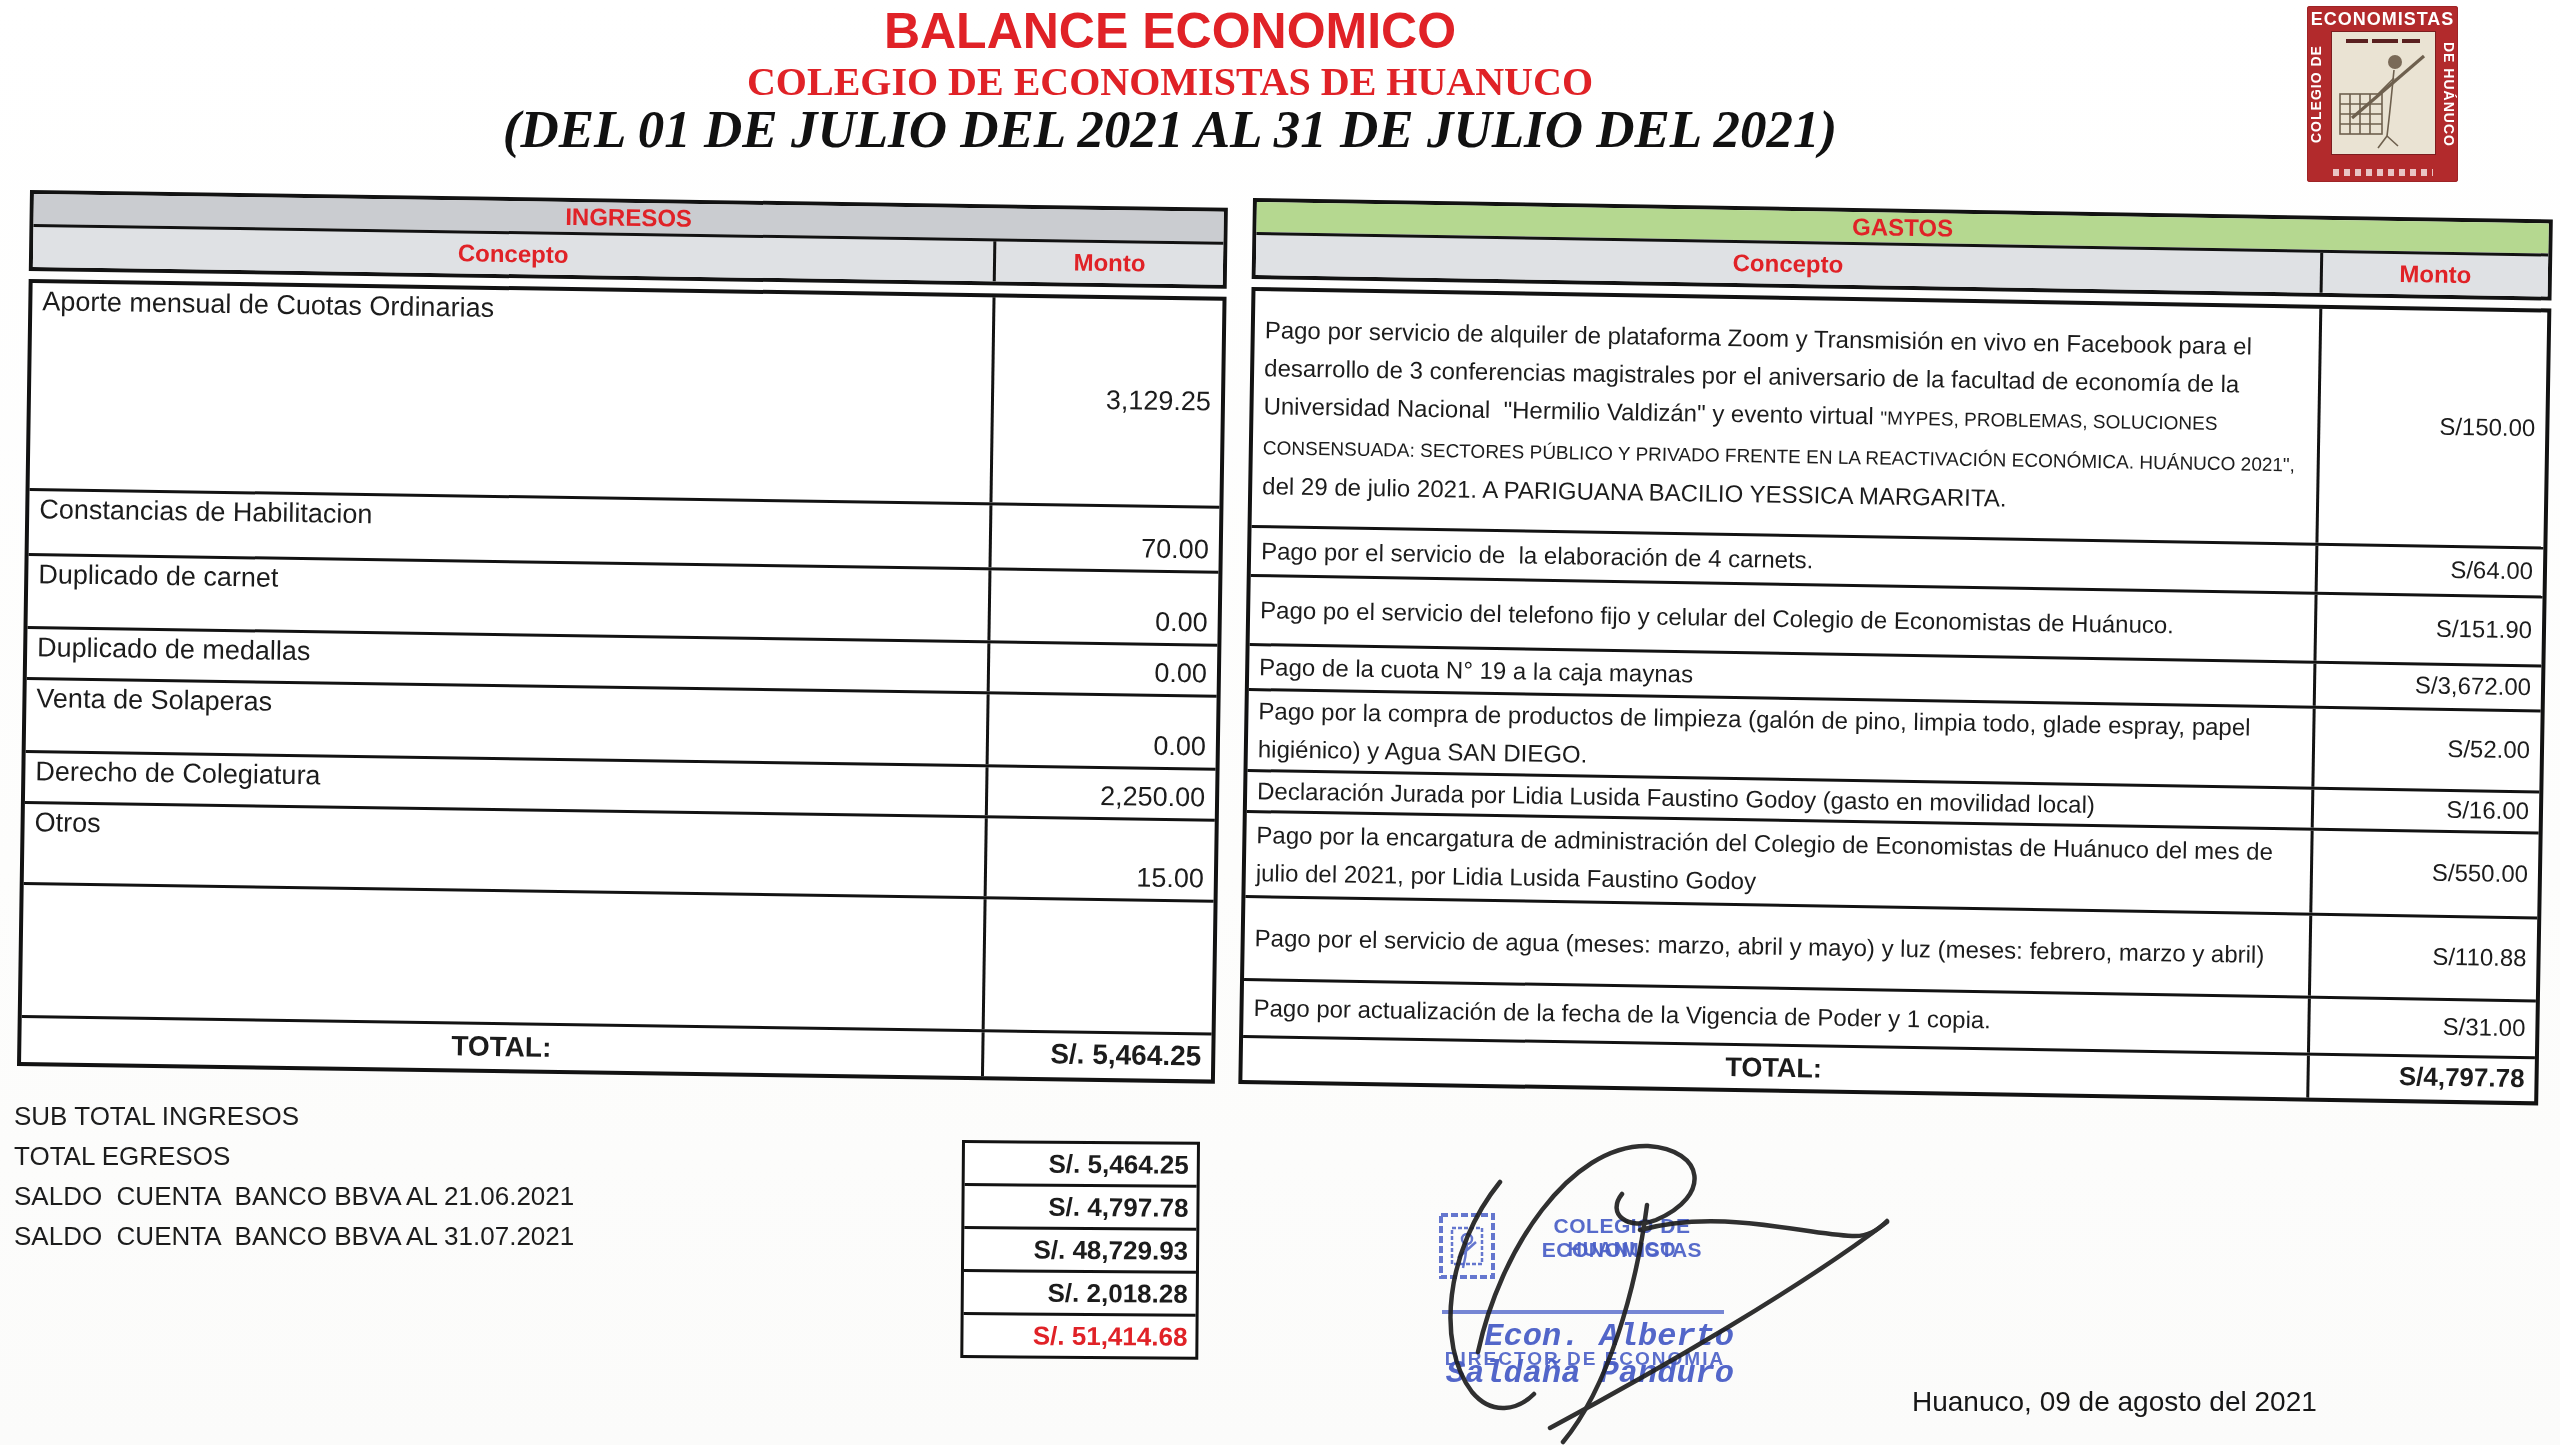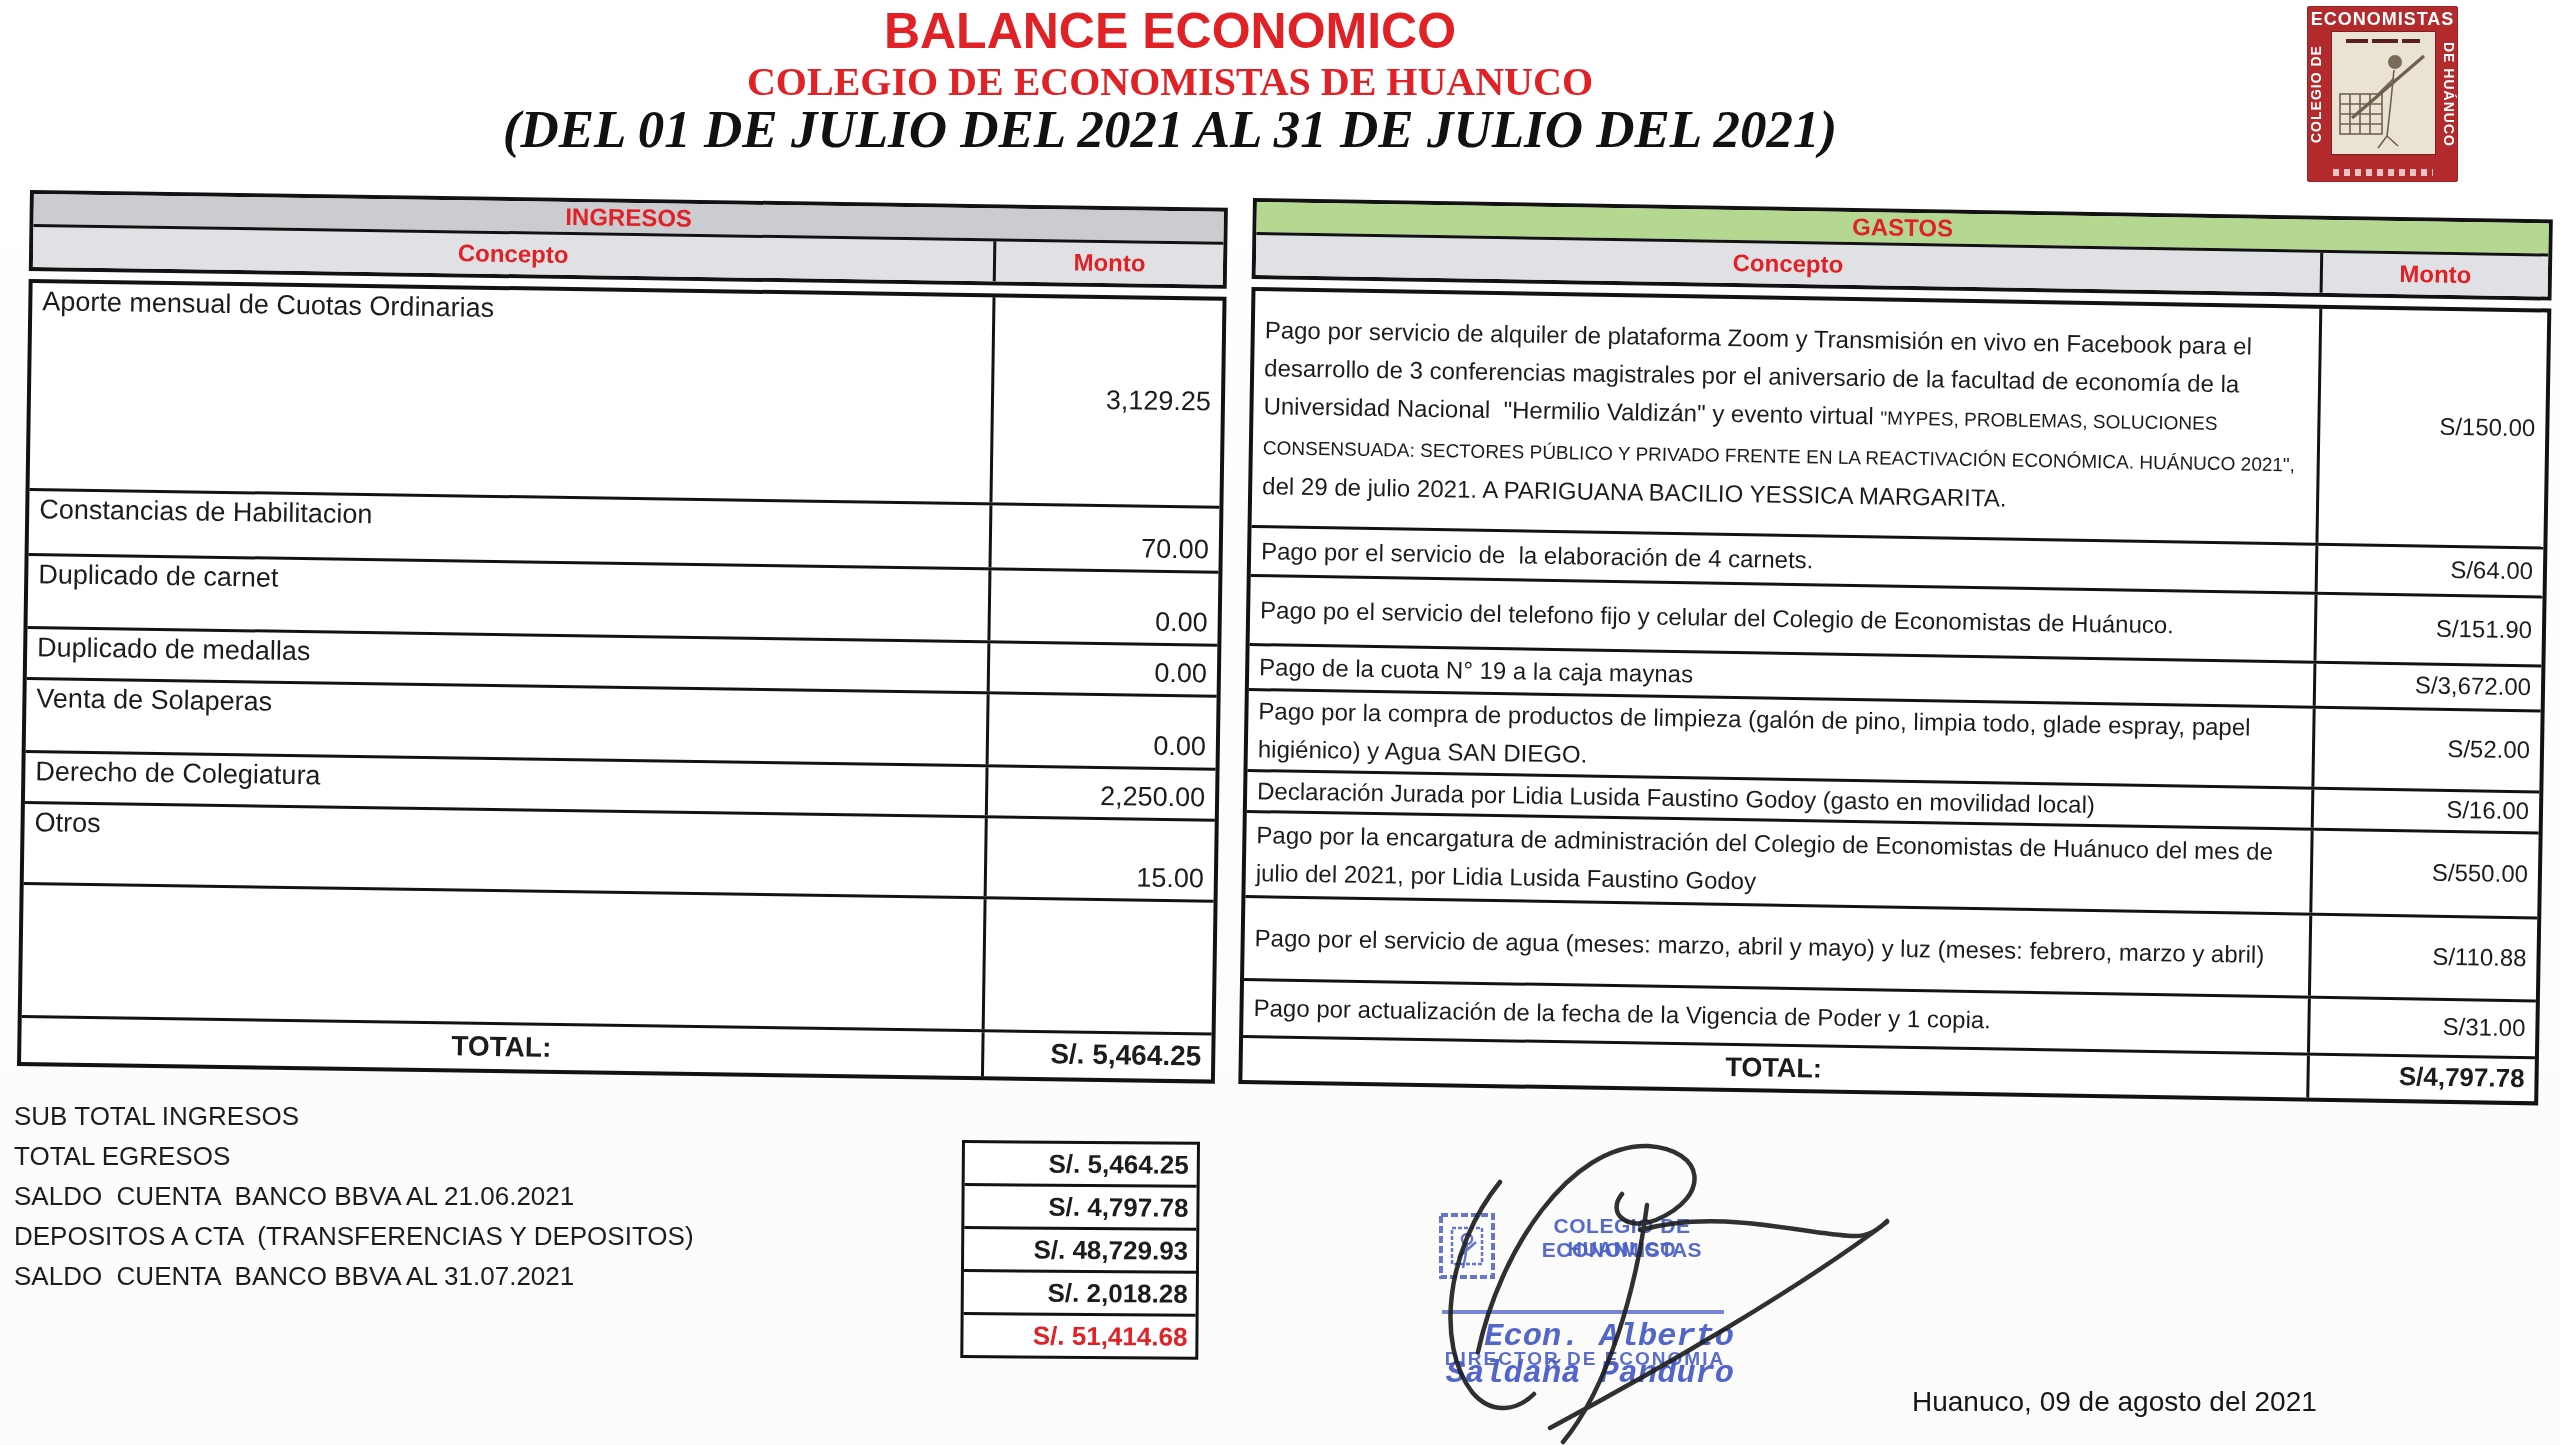--- a/index.html
+++ b/index.html
@@ -214,21 +214,20 @@
         <div class="cc">TOTAL:</div>
         <div class="cm">S/4,797.78</div>
       </div>
     </div>
   </section>
 
   <section class="resumen">
     <div class="res-label">SUB TOTAL INGRESOS</div>
     <div class="res-label">TOTAL EGRESOS</div>
     <div class="res-label">SALDO  CUENTA  BANCO BBVA AL 21.06.2021</div>
-    <div class="res-label">DEPOSITOS A CTA  (TRANSFERENCIAS Y DEPOSITOS)</div>
     <div class="res-label">SALDO  CUENTA  BANCO BBVA AL 31.07.2021</div>
   </section>
 
   <div class="resbox">
     <div class="rrow">S/. 5,464.25</div>
     <div class="rrow">S/. 4,797.78</div>
     <div class="rrow">S/. 48,729.93</div>
     <div class="rrow">S/. 2,018.28</div>
     <div class="rrow hl">S/. 51,414.68</div>
   </div>

